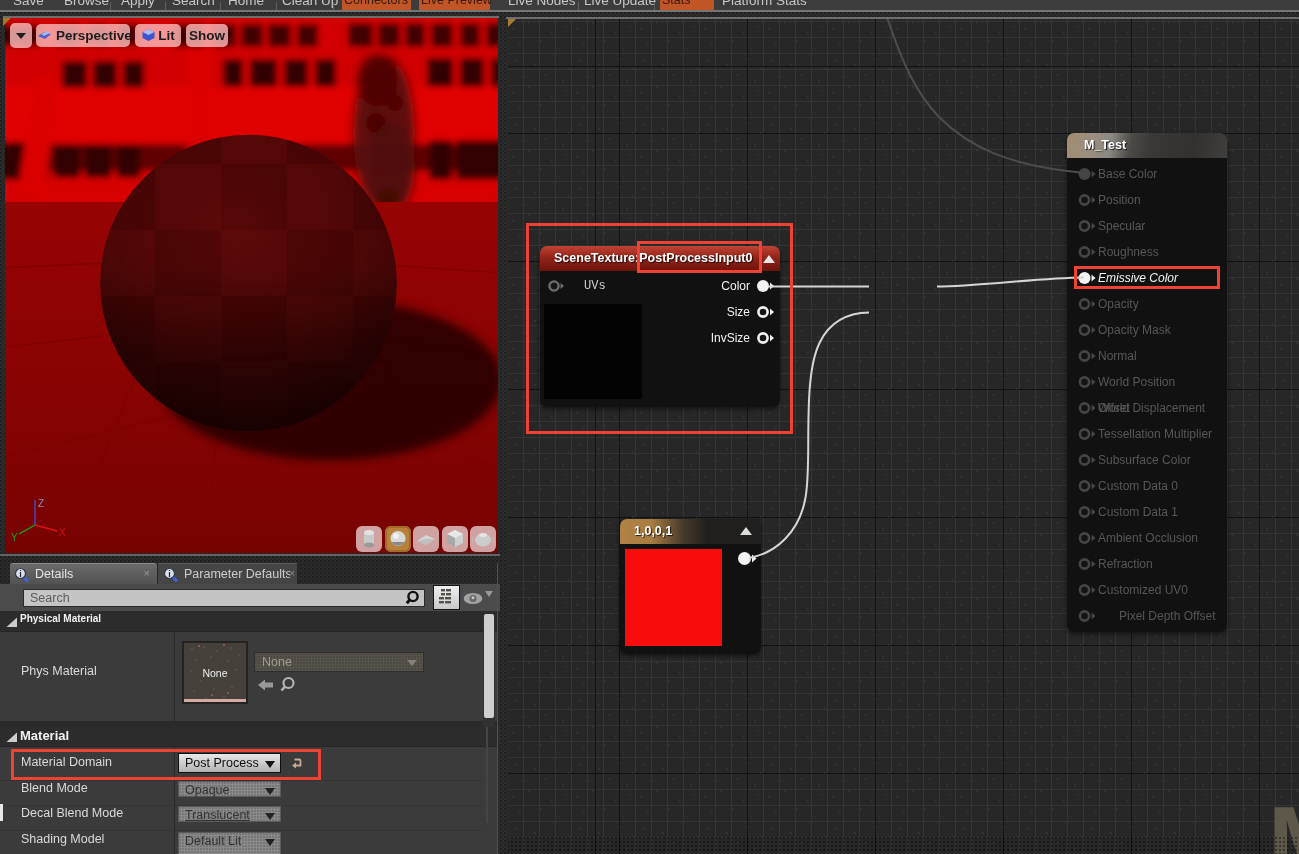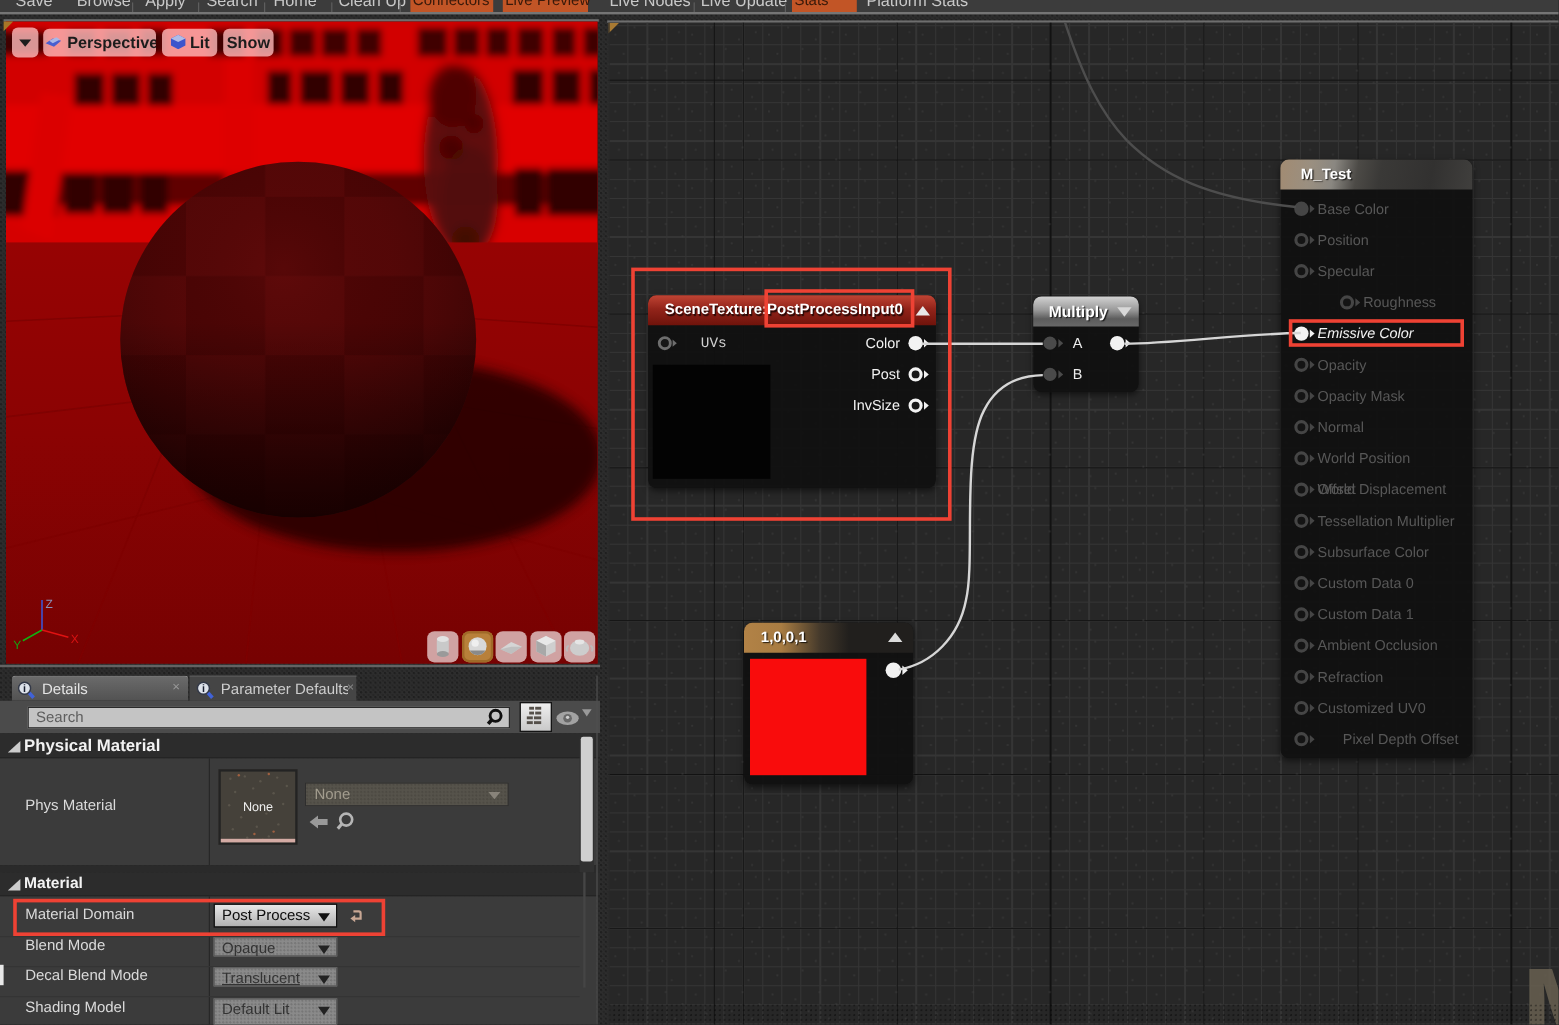--- a/index.html
+++ b/index.html
@@ -284,21 +284,21 @@
           <circle cx="10" cy="6.5" r="3.6" fill="#696969"></circle>
           <circle cx="10" cy="5.8" r="1.4" fill="#cfcfcf"></circle>
         </svg>
       <span style="position:absolute;left:485px;top:7px;width:0;height:0;border-left:4.5px solid transparent;border-right:4.5px solid transparent;border-top:6px solid #999999;"></span>
     </div>
 
     <div class="abs" style="left:0;top:55px;width:500px;height:21px;background:#2c2c2c;border-bottom:1px solid #242424;">
       <svg width="12" height="12" style="position:absolute;left:6px;top:5px">
           <path d="M 11 1.5 L 11 11 L 0.5 11 Z" fill="#cccccc"></path>
         </svg>
-      <span style="position:absolute;left:20px;top:2px;font-size:14px;font-weight:bold;color:#f2f2f2;">Physical Material</span>
+      <span style="position:absolute;left:20px;top:2px;font-size:10px;font-weight:bold;color:#f2f2f2;">Physical Material</span>
     </div>
 
     <div class="abs" style="left:0;top:76px;width:497px;height:89px;background:#3b3b3b;">
       <div class="abs" style="left:174px;top:0;width:1px;height:89px;background:#272727;"></div>
       <span style="position:absolute;left:21px;top:32px;font-size:12.5px;color:#dadada;">Phys Material</span>
       <div class="abs" style="left:182px;top:9px;width:66px;height:63px;background:#45413a;border:2px solid #232323;">
         <svg width="62" height="63" style="position:absolute;left:0;top:0">
             <g fill="#5a554b">
               <circle cx="8" cy="6" r="1"></circle>
               <circle cx="20" cy="4" r="1"></circle>
@@ -432,60 +432,36 @@
             <path d="M 13.5 4 L 17 7 L 13.5 10 Z" fill="#6e6e6e"></path>
           </svg>
         <span style="position:absolute;left:44px;color:#cfcfcf;font-family:Liberation Mono, monospace;">UVs</span>
         <span style="position:absolute;right:30px;color:#f2f2f2;">Color</span>
         <svg width="22" height="14" style="position:absolute;right:3px;top:6px">
             <circle cx="8" cy="7" r="6" fill="#f2f2f2"></circle>
             <path d="M 15 3.5 L 19 7 L 15 10.5 Z" fill="#f2f2f2"></path>
           </svg>
       </div>
       <div class="pinrow" style="left:0;top:53px;width:240px;">
-        <span style="position:absolute;right:30px;color:#f2f2f2;">Post</span>
+        <span style="position:absolute;right:30px;color:#f2f2f2;">Size</span>
         <svg width="22" height="14" style="position:absolute;right:3px;top:6px">
             <circle cx="8" cy="7" r="4.6" stroke="#f2f2f2" stroke-width="2.6" fill="#171717"></circle>
             <path d="M 15 3.5 L 19 7 L 15 10.5 Z" fill="#f2f2f2"></path>
           </svg>
       </div>
       <div class="pinrow" style="left:0;top:79px;width:240px;">
         <span style="position:absolute;right:30px;color:#f2f2f2;">InvSize</span>
         <svg width="22" height="14" style="position:absolute;right:3px;top:6px">
             <circle cx="8" cy="7" r="4.6" stroke="#f2f2f2" stroke-width="2.6" fill="#171717"></circle>
             <path d="M 15 3.5 L 19 7 L 15 10.5 Z" fill="#f2f2f2"></path>
           </svg>
       </div>
       <div class="abs" style="left:4px;top:58px;width:98px;height:95px;background:#030303;"></div>
     </div>
 
-    <div class="node" style="left:354px;top:228px;width:88px;height:80px;">
-      <div class="nhead" style="background:linear-gradient(to bottom,#d2d2d2 0%,#9a9a9a 45%,#5c5c5c 75%,#686868 100%);text-align:left;">
-        <span style="position:absolute;left:13px;">Multiply</span>
-        <span style="position:absolute;right:6px;top:9px;width:0;height:0;border-left:6px solid transparent;border-right:6px solid transparent;border-top:8px solid #d8d8d8;"></span>
-      </div>
-      <div class="pinrow" style="left:0;top:26px;width:88px;">
-        <svg width="20" height="14" style="position:absolute;left:7px;top:6px">
-            <circle cx="7" cy="7" r="5.5" fill="#4a4a4a"></circle>
-            <path d="M 14 3.5 L 18 7 L 14 10.5 Z" fill="#4a4a4a"></path>
-          </svg>
-        <span style="position:absolute;left:33px;color:#ededed;">A</span>
-        <svg width="20" height="14" style="position:absolute;left:63px;top:6px">
-            <circle cx="7" cy="7" r="6" fill="#f2f2f2"></circle>
-            <path d="M 14 3.5 L 18 7 L 14 10.5 Z" fill="#f2f2f2"></path>
-          </svg>
-      </div>
-      <div class="pinrow" style="left:0;top:52px;width:88px;">
-        <svg width="20" height="14" style="position:absolute;left:7px;top:6px">
-            <circle cx="7" cy="7" r="5.5" fill="#4a4a4a"></circle>
-            <path d="M 14 3.5 L 18 7 L 14 10.5 Z" fill="#4a4a4a"></path>
-          </svg>
-        <span style="position:absolute;left:33px;color:#ededed;">B</span>
-      </div>
-    </div>
 
     <div class="node" style="left:560px;top:114px;width:160px;height:499px;">
       <div class="nhead" style="background:linear-gradient(100deg,#a28b72 0%,#9a8f80 16%,#8a8781 28%,#4c4a46 40%,#3a3937 52%,#323130 78%,#403f3d 100%);font-size:12.5px;">
         <span style="position:absolute;left:17px;">M_Test</span>
       </div>
       <div class="pinrow" style="left:0;top:28px;width:160px;">
           <svg width="22" height="14" style="position:absolute;left:10px;top:6px">
             <circle cx="7.5" cy="7" r="6" fill="#454545"></circle>
             <path d="M 14.5 3.5 L 18.5 7 L 14.5 10.5 Z" fill="#454545"></path>
           </svg>
@@ -498,21 +474,21 @@
           </svg>
           <span style="position:absolute;left:31px;color:#575757;">Position</span>
         </div>
       <div class="pinrow" style="left:0;top:80px;width:160px;">
           <svg width="22" height="14" style="position:absolute;left:10px;top:6px">
             <circle cx="7.5" cy="7" r="4.6" stroke="#454545" stroke-width="2.6" fill="#141414"></circle>
             <path d="M 14.5 3.5 L 18.5 7 L 14.5 10.5 Z" fill="#454545"></path>
           </svg>
           <span style="position:absolute;left:31px;color:#575757;">Specular</span>
         </div>
-      <div class="pinrow" style="left:0;top:106px;width:160px;margin-left:38px;">
+      <div class="pinrow" style="left:0;top:106px;width:160px;">
           <svg width="22" height="14" style="position:absolute;left:10px;top:6px">
             <circle cx="7.5" cy="7" r="4.6" stroke="#454545" stroke-width="2.6" fill="#141414"></circle>
             <path d="M 14.5 3.5 L 18.5 7 L 14.5 10.5 Z" fill="#454545"></path>
           </svg>
           <span style="position:absolute;left:31px;color:#575757;">Roughness</span>
         </div>
       <div class="pinrow" style="left:0;top:132px;width:160px;font-style:italic;">
           <svg width="22" height="14" style="position:absolute;left:10px;top:6px">
             <circle cx="7.5" cy="7" r="6" fill="#f4f4f4"></circle>
             <path d="M 14.5 3.5 L 18.5 7 L 14.5 10.5 Z" fill="#f4f4f4"></path>

